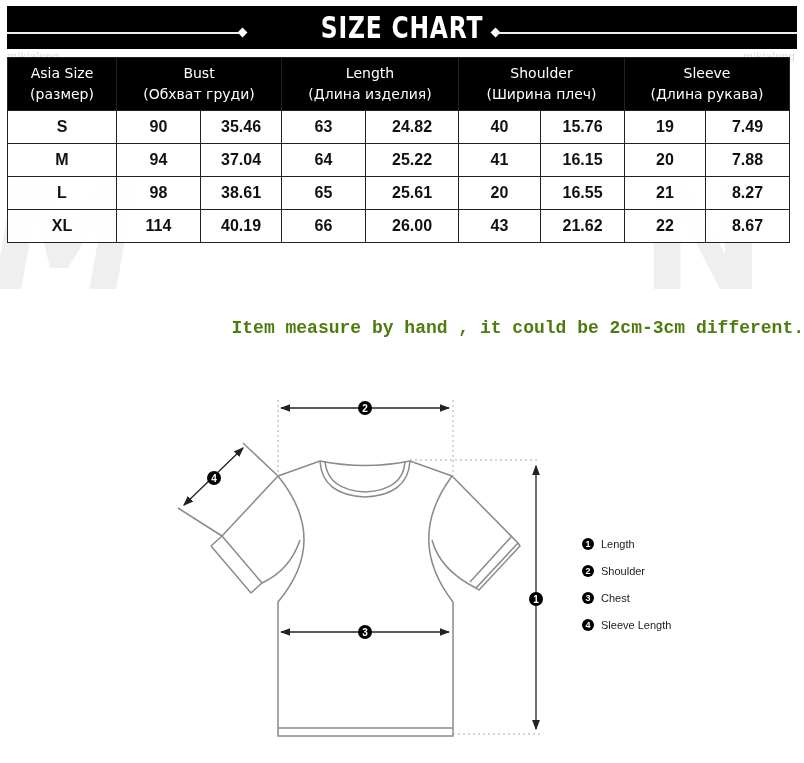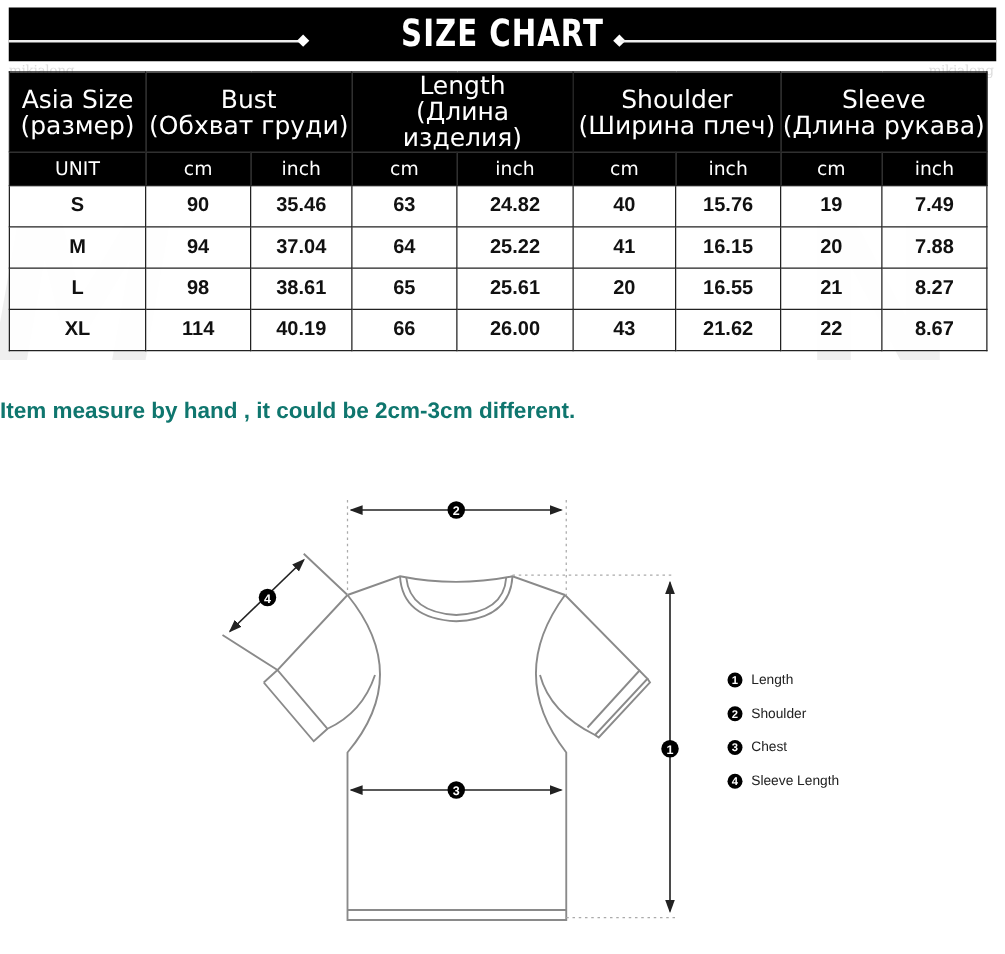--- a/index.html
+++ b/index.html
@@ -12,26 +12,26 @@
   .banner .rule.left { left: 0; width: 233px; }
   .banner .rule.right { left: 489px; width: 301px; }
   .banner .diamond { position: absolute; width: 7px; height: 7px; background: #fff; transform: rotate(45deg); top: 23px; }
   .banner .diamond.left { left: 232px; }
   .banner .diamond.right { left: 485px; }
   .banner .title { position: absolute; left: 0; right: 0; top: 4px; text-align: center; color: #fff; font-family: "DejaVu Sans", sans-serif; font-weight: bold; font-size: 30px; letter-spacing: 1px; transform: scaleX(0.78); }
 
   table.chart { position: absolute; left: 7px; top: 57px; border-collapse: collapse; table-layout: fixed; width: 783px; }
   table.chart td, table.chart th { border: 1.5px solid #222; text-align: center; padding: 0; }
   table.chart th { background: #000; color: #fff; font-weight: normal; font-family: "DejaVu Sans", sans-serif; }
-  th.group { height: 52px; font-size: 20px; line-height: 21px; }
+  th.group { height: 52px; font-size: 14px; line-height: 21px; }
   th.unit { height: 26px; font-size: 15px; }
   td { height: 32px; font-family: "Liberation Sans", sans-serif; font-weight: bold; font-size: 16px; color: #111; background: rgba(255,255,255,0.9); }
   .watermark { position: absolute; color: #e2e2e2; font-weight: bold; font-family: "DejaVu Sans", sans-serif; pointer-events: none; }
 
-  .note { position: absolute; left: 0; right: 0; top: 318px; text-align: left; font-family: Liberation Sans, sans-serif; font-weight: bold; font-size: 18px; color: #0f766e; }
+  .note { position: absolute; left: 0; right: 0; top: 318px; text-align: right; font-family: Liberation Mono, monospace; font-weight: bold; font-size: 18px; color: #4d7c0f; }
 
   .diagram { position: absolute; left: 0; top: 380px; }
   .legend { position: absolute; left: 582px; top: 530px; }
   .legend-item { display: flex; align-items: center; height: 27px; }
   .legend-num { width: 12px; height: 12px; border-radius: 50%; background: #000; color: #fff; font-size: 9px; font-weight: bold; display: flex; align-items: center; justify-content: center; margin-right: 7px; font-family: "Liberation Sans", sans-serif; }
   .legend-label { font-family: "Liberation Sans", sans-serif; font-size: 11px; color: #222; }
 </style>
 </head>
 <body>
 
@@ -77,31 +77,20 @@
     <th class="group" colspan="2">
       <div>Shoulder</div>
       <div>(Ширина плеч)</div>
     </th>
     <th class="group" colspan="2">
       <div>Sleeve</div>
       <div>(Длина рукава)</div>
     </th>
   </tr>
   <tr>
-    <th class="unit">UNIT</th>
-    <th class="unit">cm</th>
-    <th class="unit">inch</th>
-    <th class="unit">cm</th>
-    <th class="unit">inch</th>
-    <th class="unit">cm</th>
-    <th class="unit">inch</th>
-    <th class="unit">cm</th>
-    <th class="unit">inch</th>
-  </tr>
-  <tr>
     <td>S</td>
     <td>90</td>
     <td>35.46</td>
     <td>63</td>
     <td>24.82</td>
     <td>40</td>
     <td>15.76</td>
     <td>19</td>
     <td>7.49</td>
   </tr>

